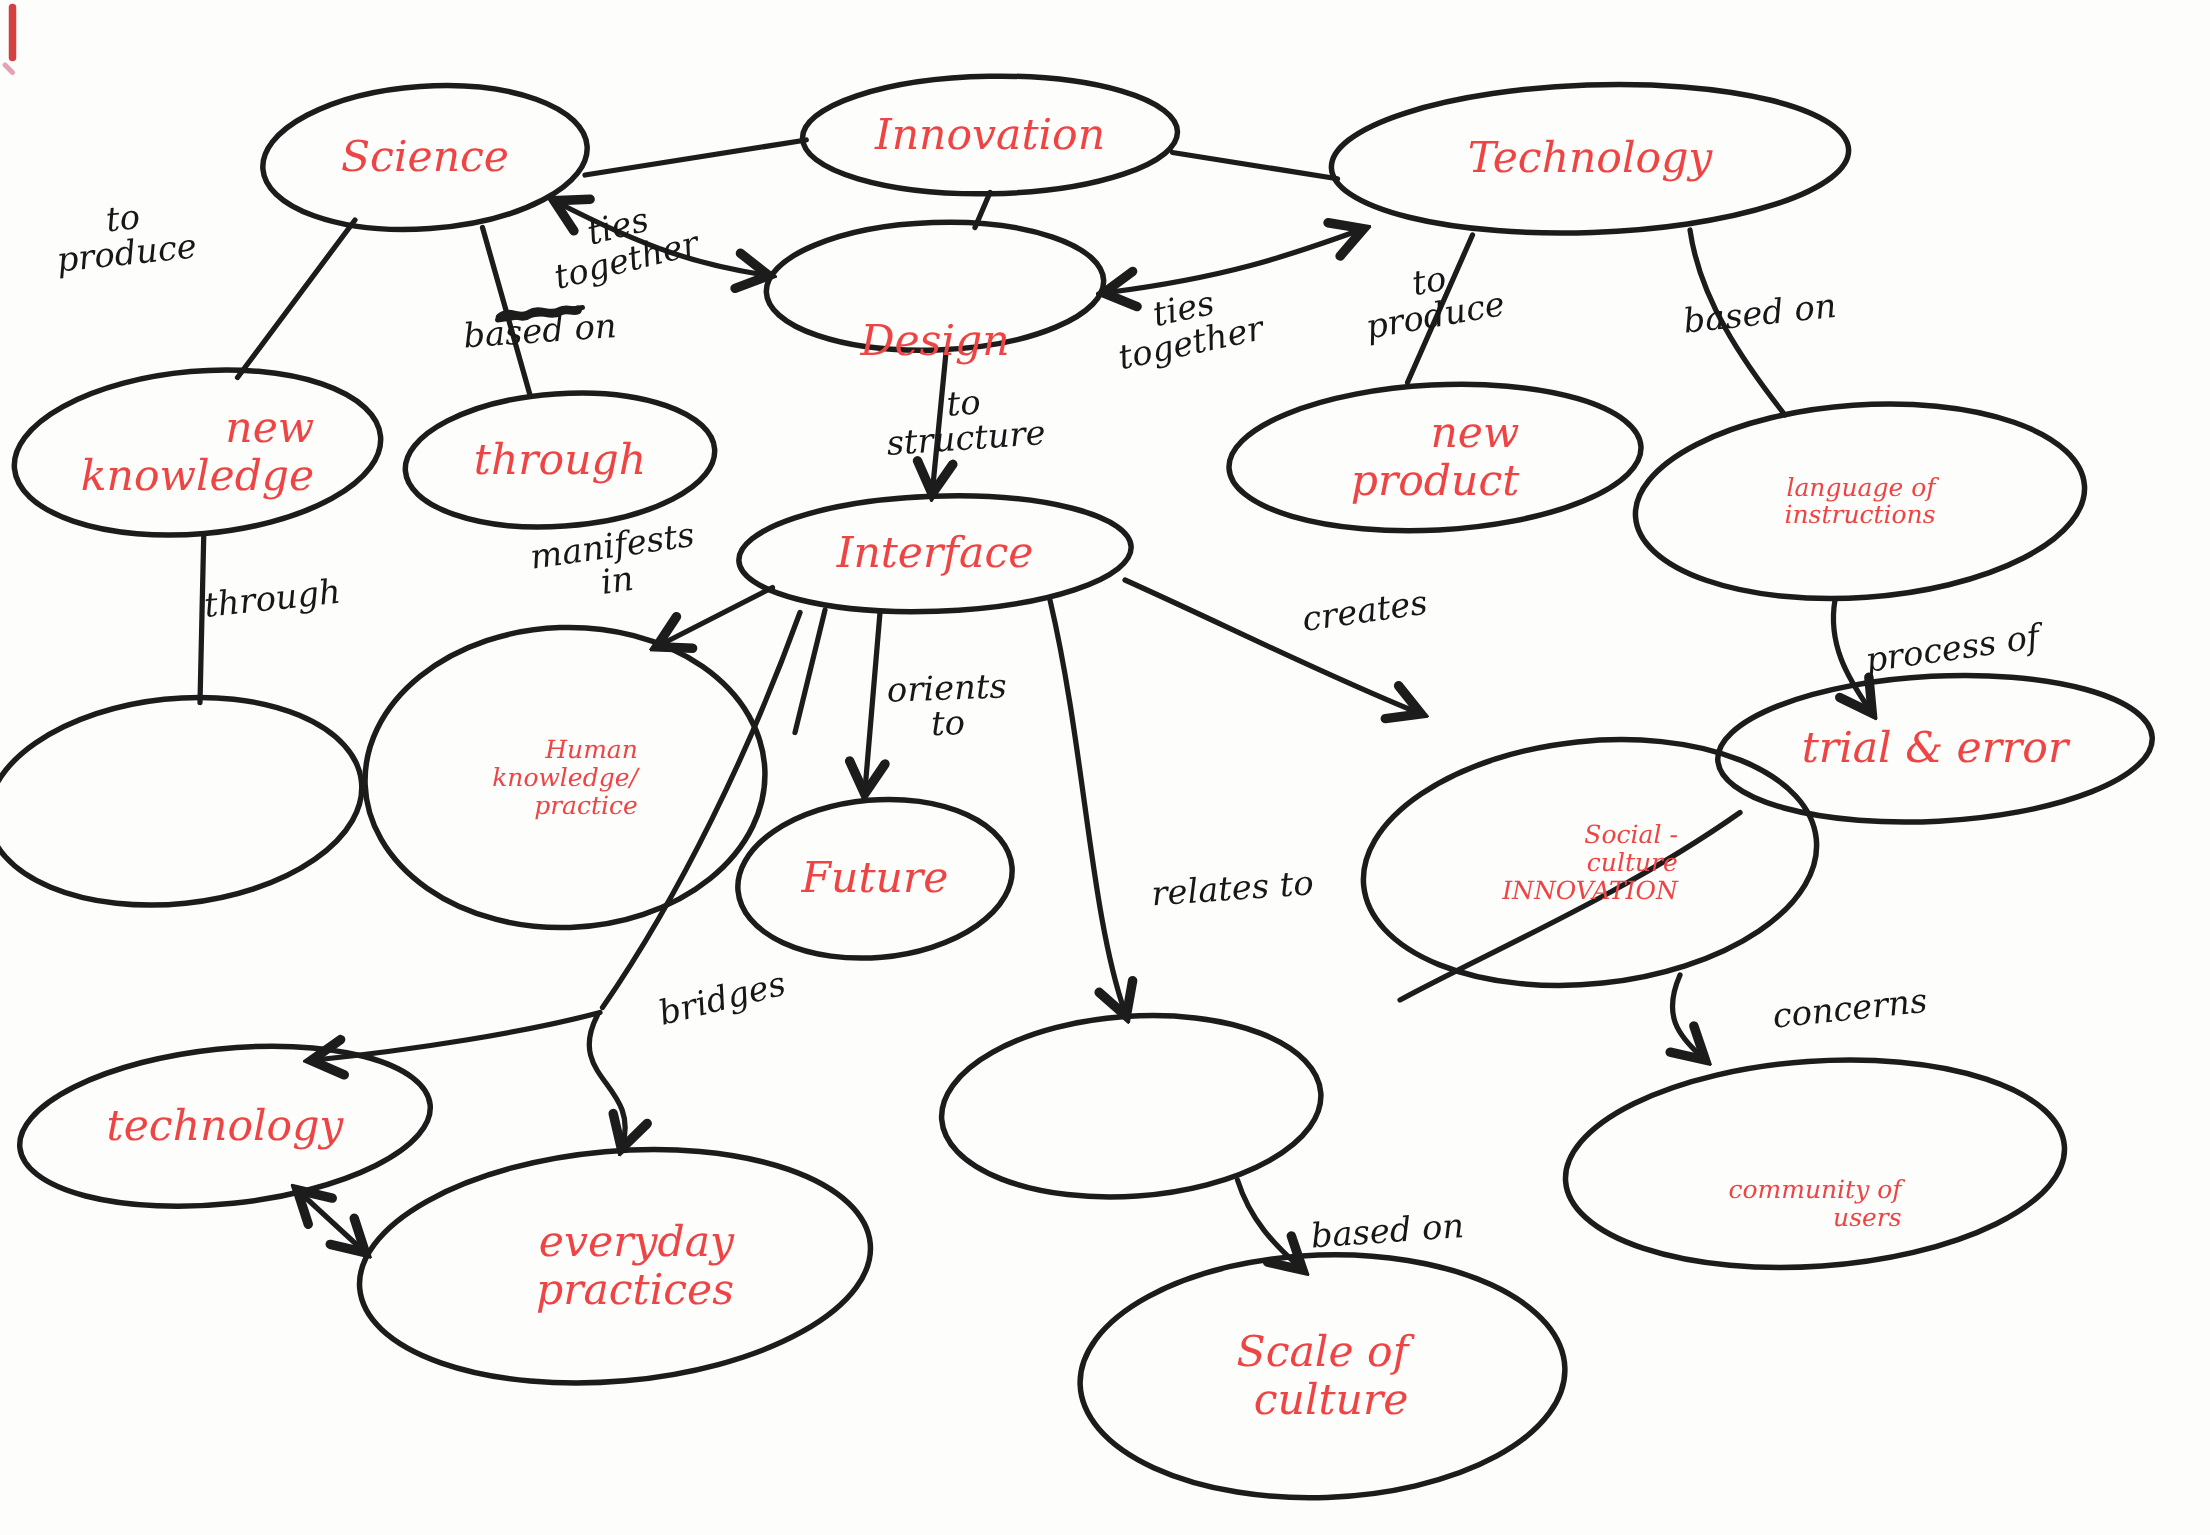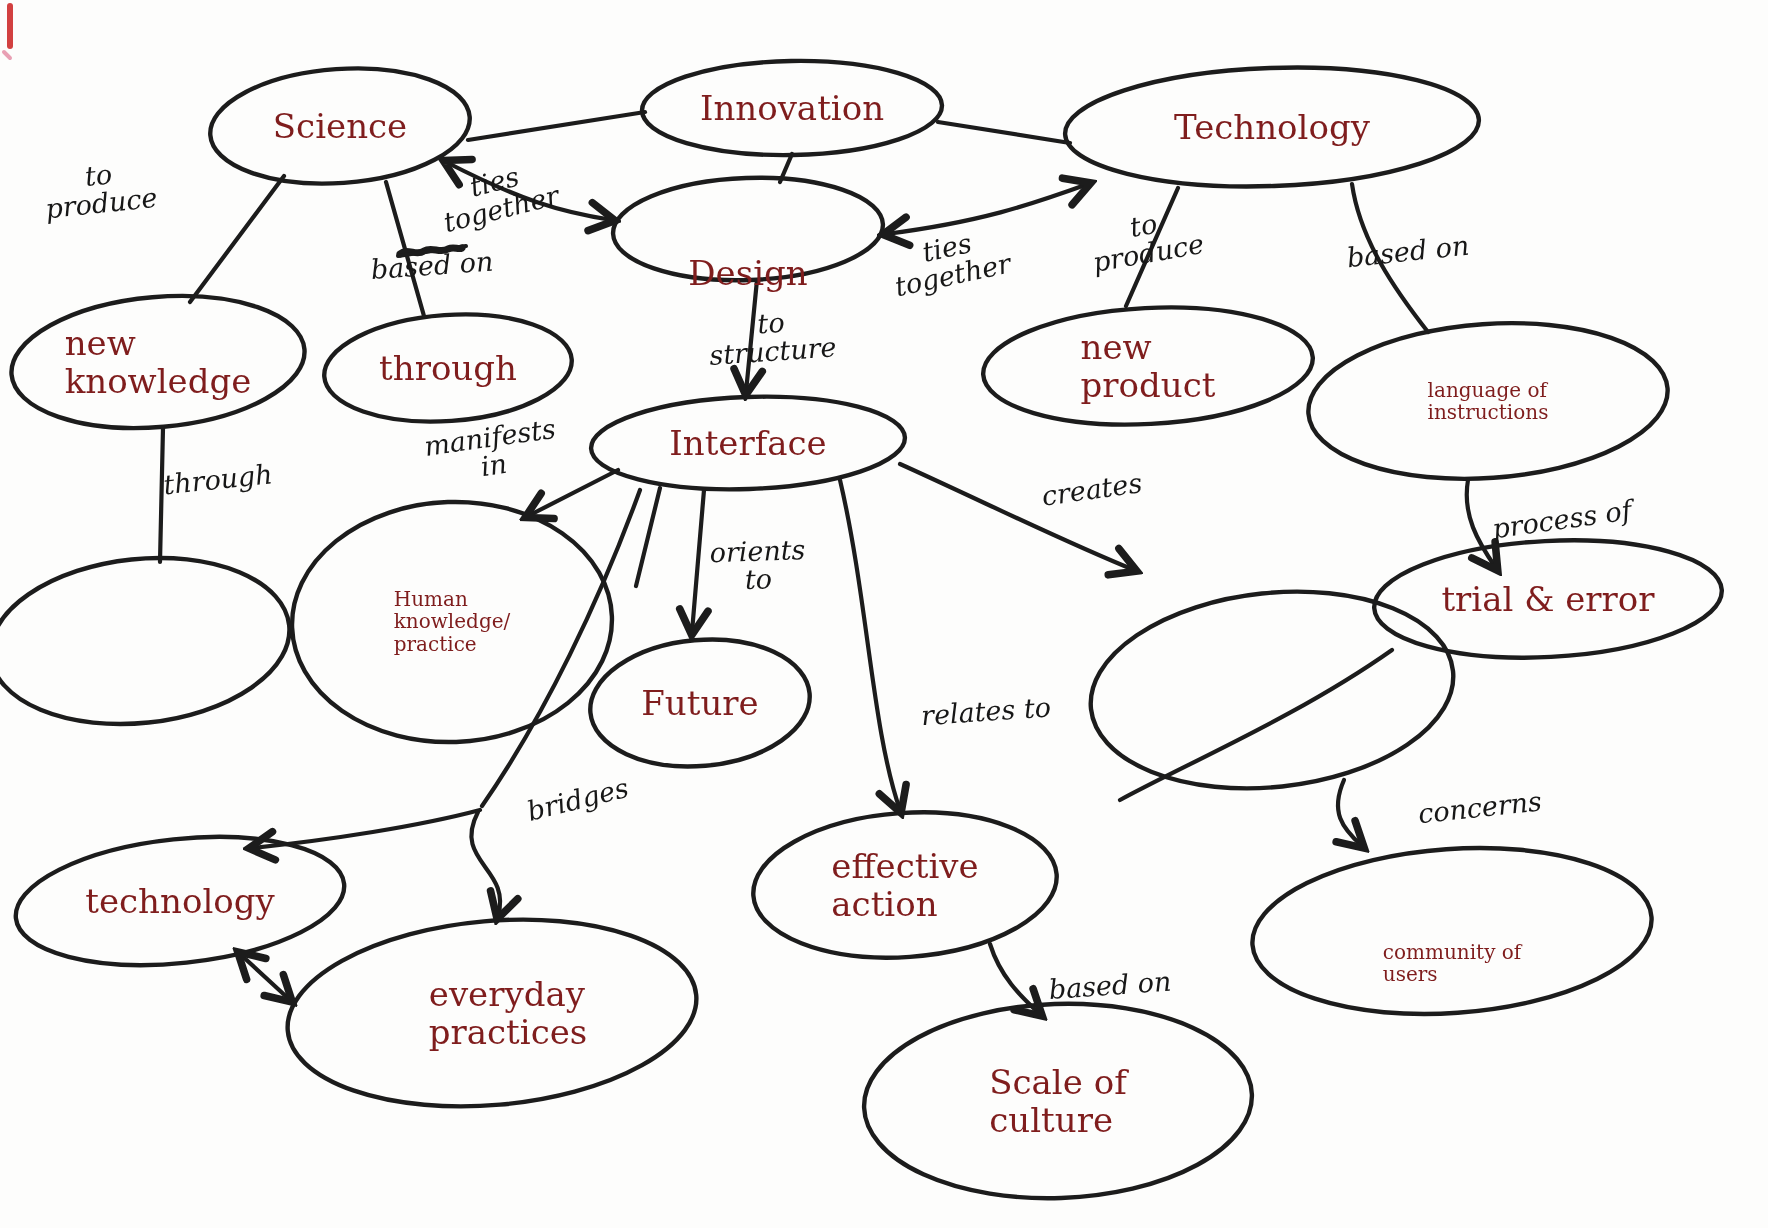--- a/index.html
+++ b/index.html
@@ -9,24 +9,25 @@
     background:#fdfdfc;
     overflow:hidden;
     font-family:"DejaVu Serif", serif;
     color:#1c1c1c;
   }
   .canvas svg.drawing{position:absolute;left:0;top:0;}
   .node{
     position:absolute;
     transform:translate(-50%,-50%);
     white-space:pre-line;
-    text-align:left;
+    text-align:right;
+    font-style:italic;
     font-size:34px;
     line-height:1.12;
-    color:#7f1d1d;
+    color:#ef4444;
     pointer-events:none;
   }
   .node.small{font-size:20px;}
   .edge-label{
     position:absolute;
     transform:translate(-50%,-50%);
     white-space:pre-line;
     text-align:center;
     font-style:italic;
     font-size:27px;
@@ -117,25 +118,26 @@
   <div class="node" style="left:748px;top:443px;">Interface</div>
   <div class="node" style="left:1148px;top:366px;">new
 product</div>
   <div class="node small" style="left:1488px;top:401px;">language of
 instructions</div>
   <div class="node" style="left:1548px;top:599px;">trial &amp; error</div>
   <div class="node small" style="left:452px;top:622px;">Human
 knowledge/
 practice</div>
   <div class="node" style="left:700px;top:703px;">Future</div>
+  <div class="node small" style="left:1272px;top:690px;">Social -
+culture
+INNOVATION</div>
   <div class="node" style="left:180px;top:901px;">technology</div>
   <div class="node" style="left:508px;top:1013px;">everyday
 practices</div>
-  <div class="node" style="left:905px;top:885px;">effective
-action</div>
   <div class="node small" style="left:1452px;top:963px;">community of
 users</div>
   <div class="node" style="left:1058px;top:1101px;">Scale of
 culture</div>
 
   <div class="edge-label" style="left:100px;top:190px;transform:translate(-50%,-50%) rotate(-6deg);">to
 produce</div>
   <div class="edge-label" style="left:432px;top:266px;transform:translate(-50%,-50%) rotate(-4deg);">based on</div>
   <div class="edge-label" style="left:498px;top:196px;transform:translate(-50%,-50%) rotate(-14deg);">ties
 together</div>

